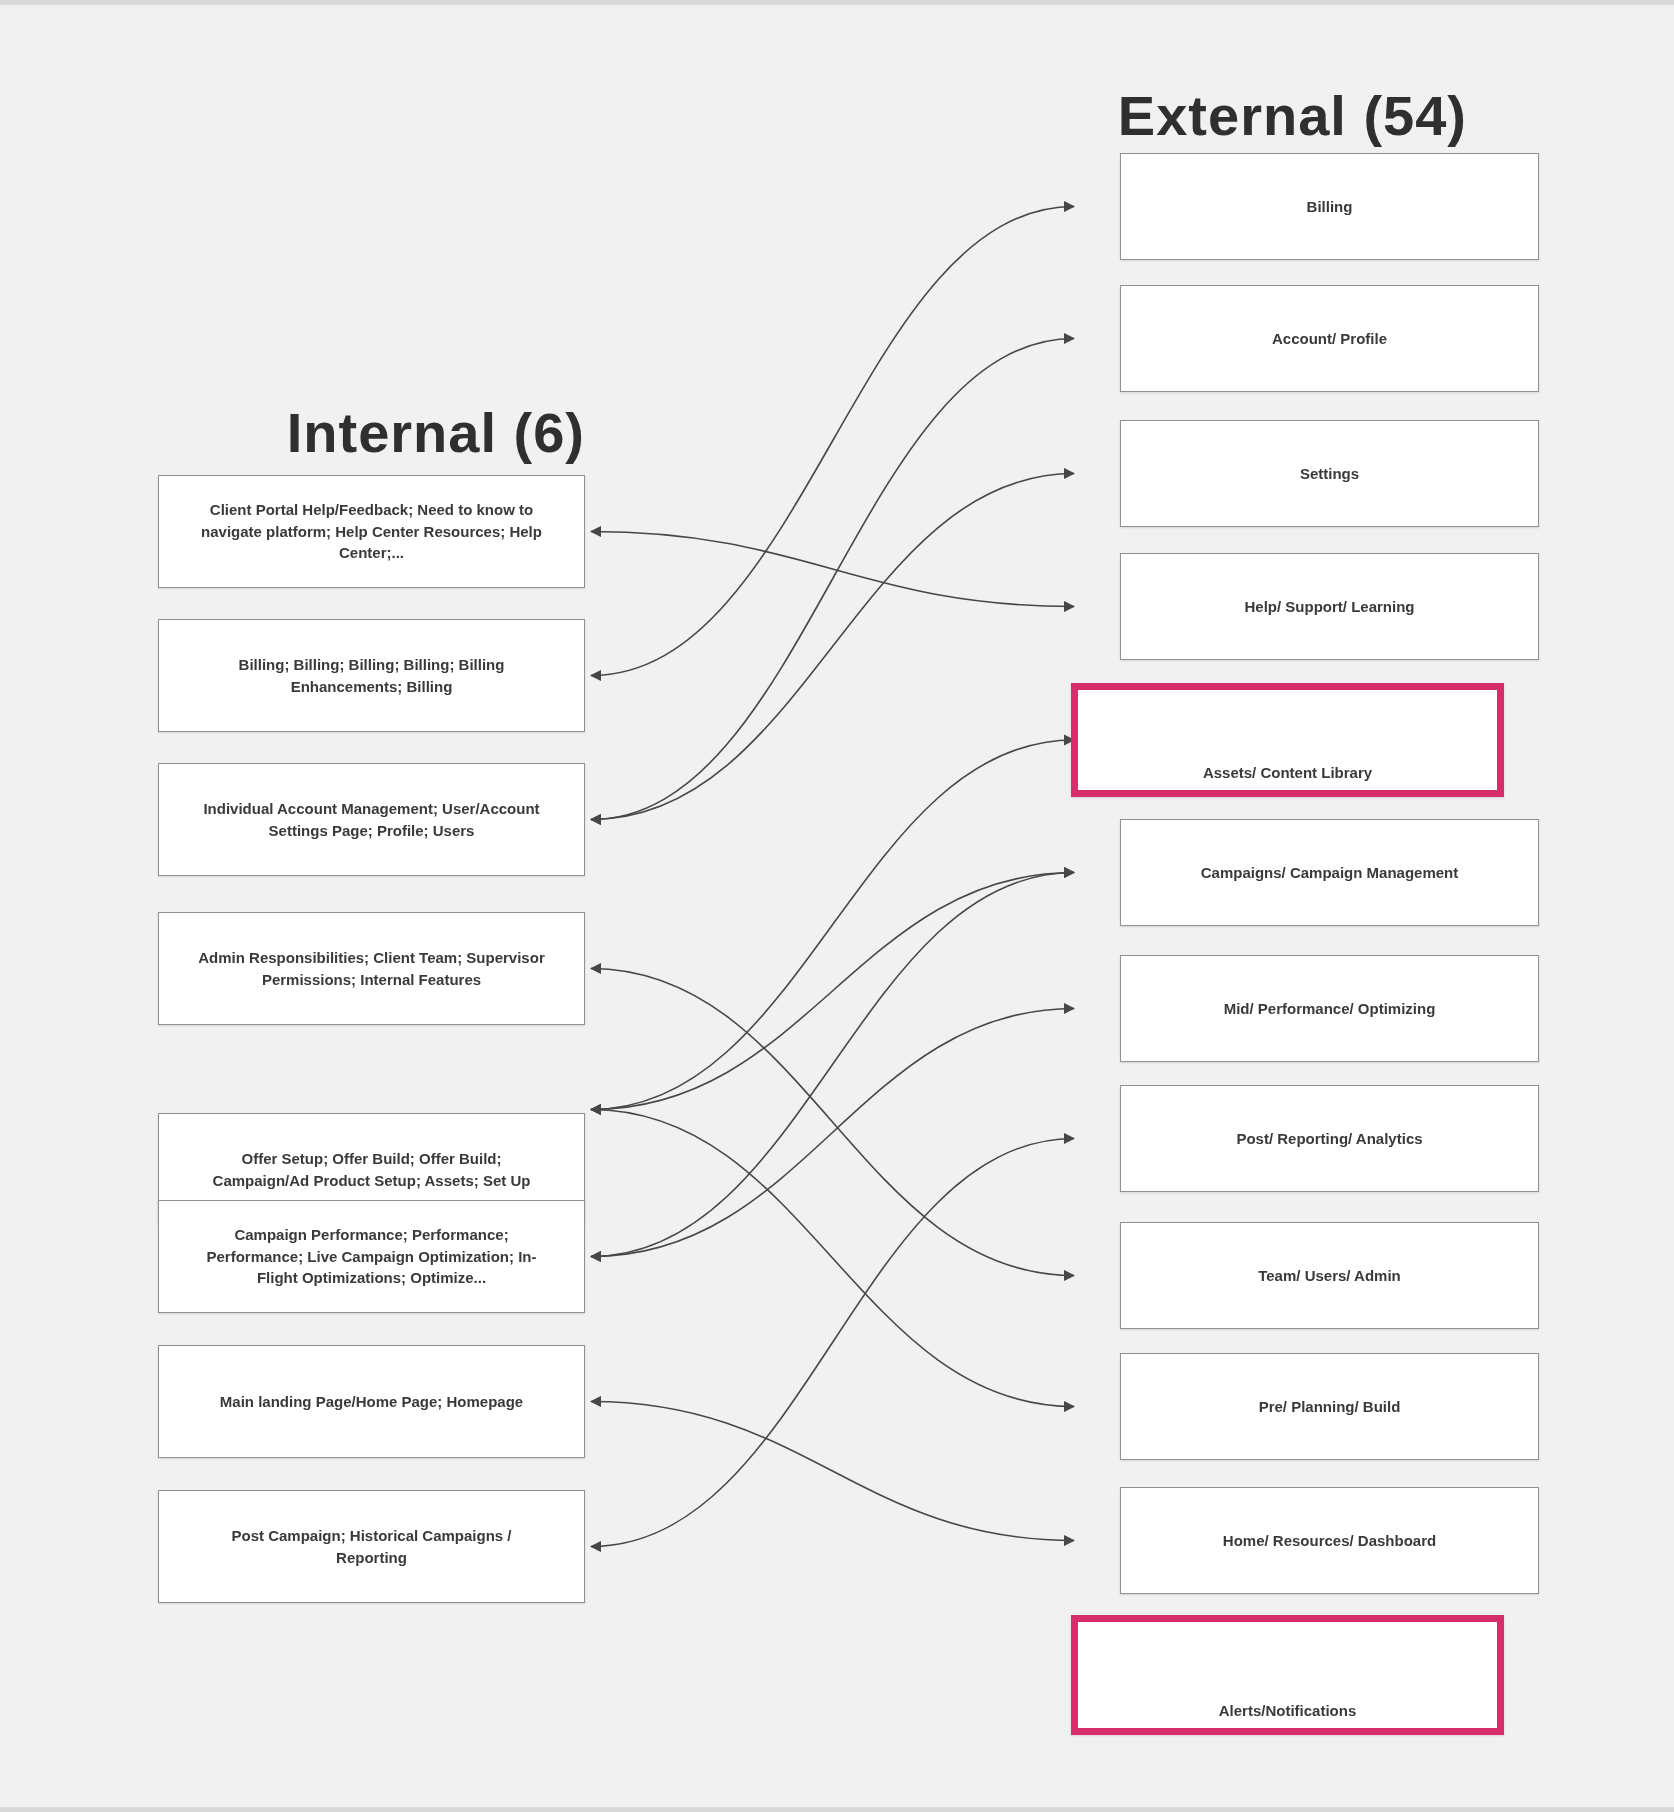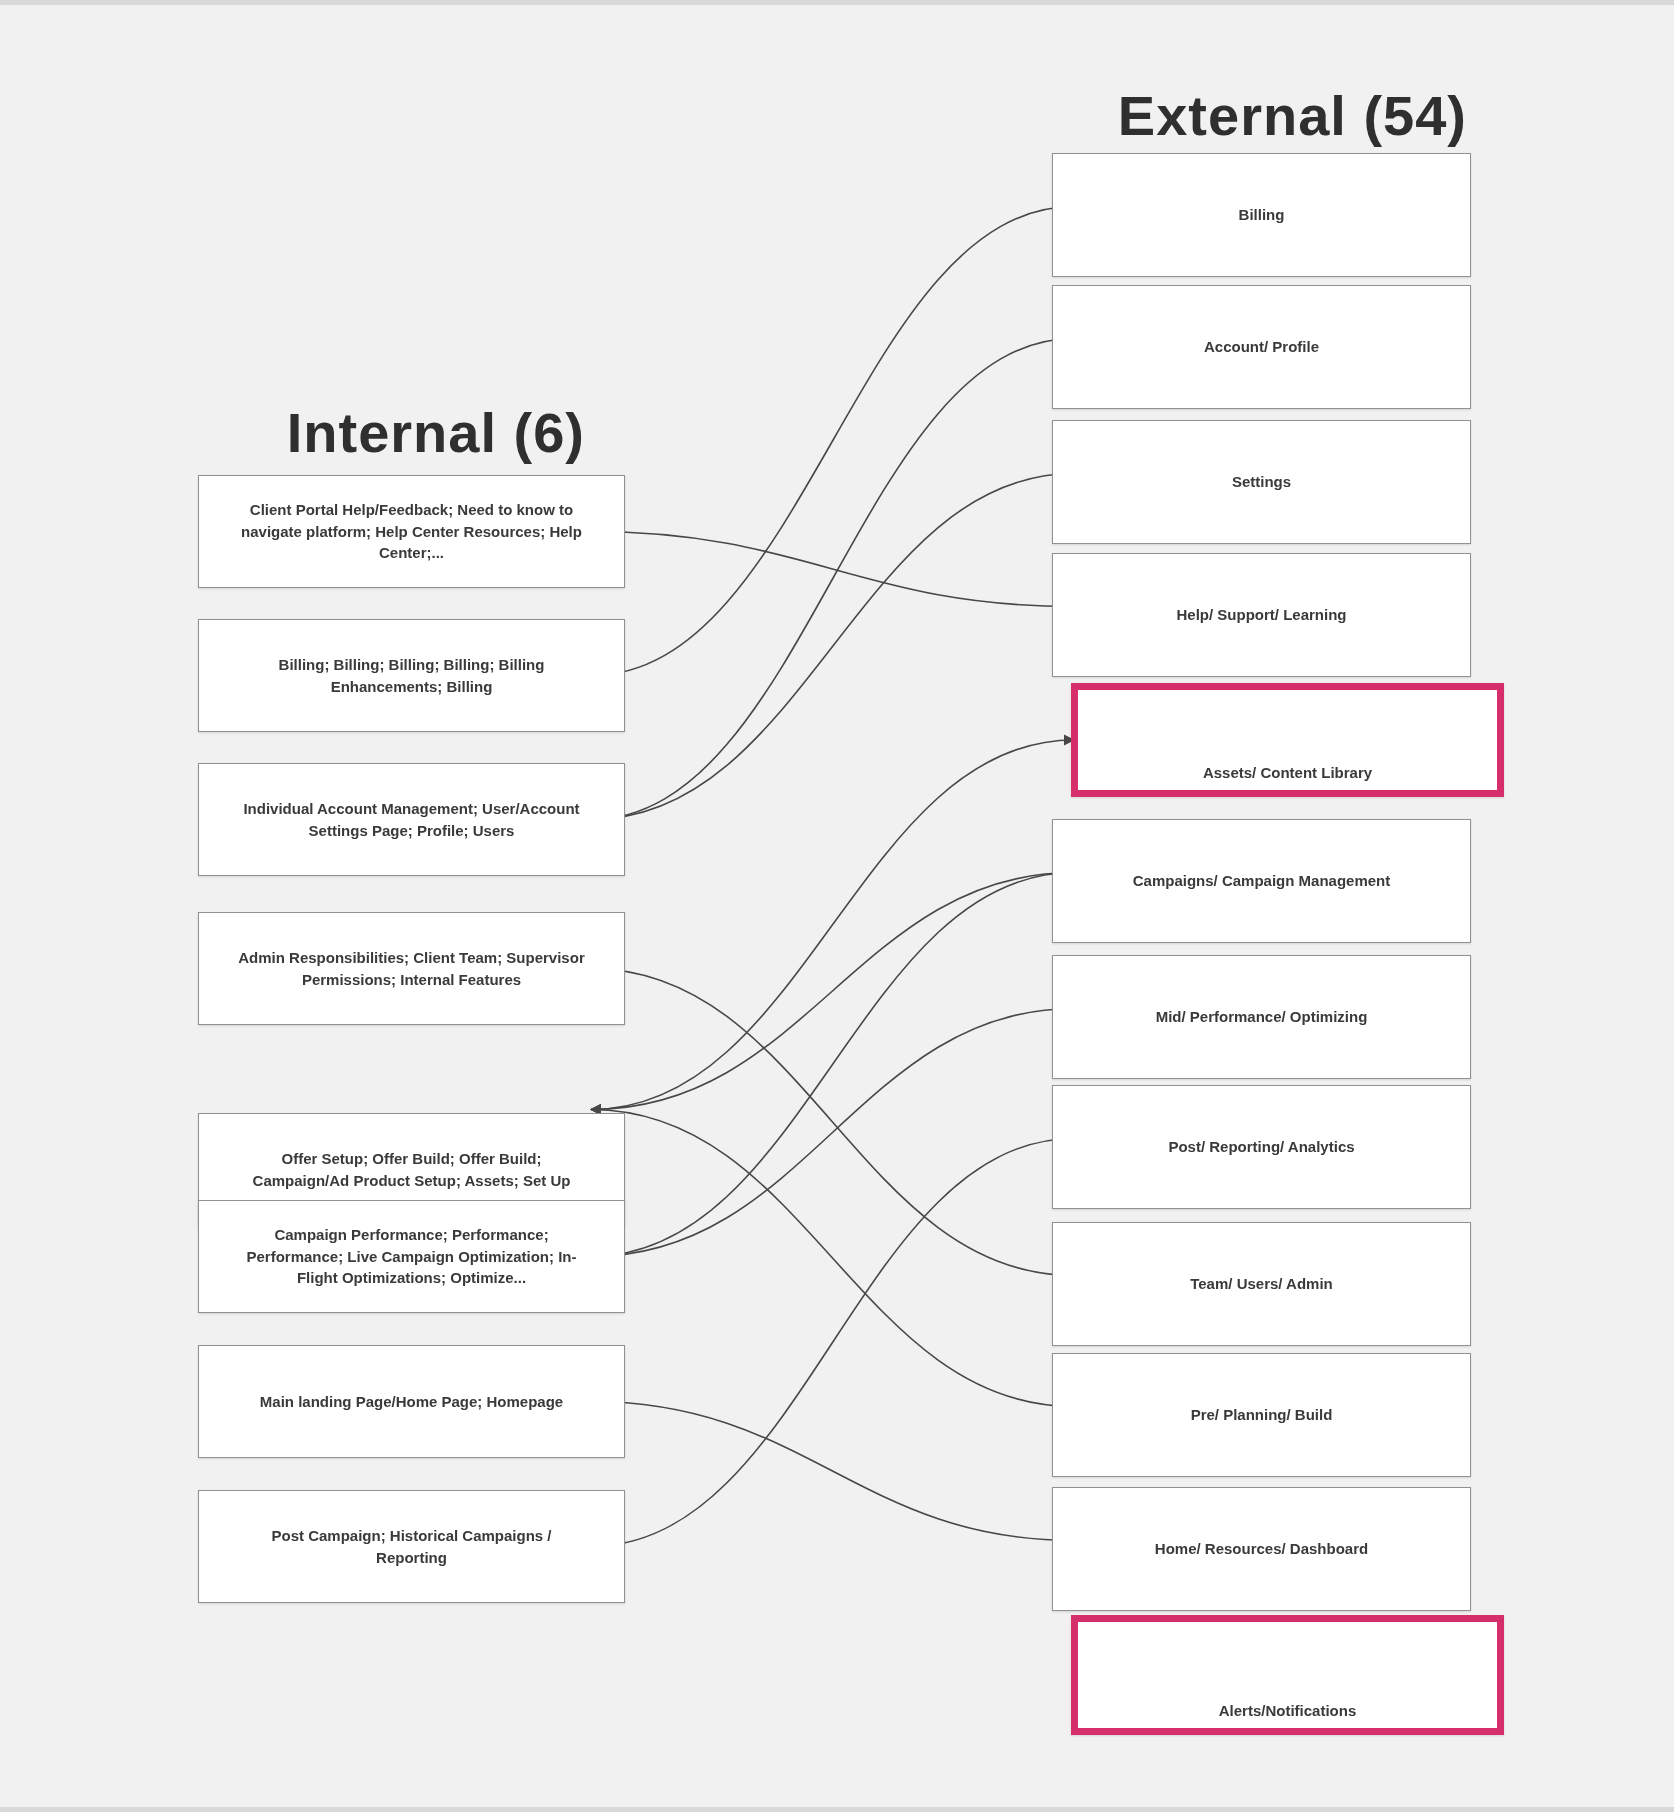--- a/index.html
+++ b/index.html
@@ -40,22 +40,22 @@
   .lbox,.rbox{
     position:absolute;
     background:var(--box-bg);
     border:1px solid var(--box-border);
     display:flex;
     align-items:center;
     justify-content:center;
     text-align:center;
     box-shadow:0 1px 2px rgba(0,0,0,0.12);
   }
-  .lbox{left:158px;width:427px;height:113px;padding:6px 38px;margin-left:40px;}
-  .rbox{left:1052px;width:419px;height:124px;padding:6px 24px;}
+  .lbox{left:158px;width:427px;height:113px;padding:6px 38px;}
+  .rbox{left:1120px;width:419px;height:107px;padding:6px 24px;}
   .rbox.hl{
     left:1071px;
     width:433px;
     border:7px solid var(--hl);
     align-items:flex-end;
   }
   .box-label{
     font-size:15px;
     font-weight:bold;
     color:var(--text);

